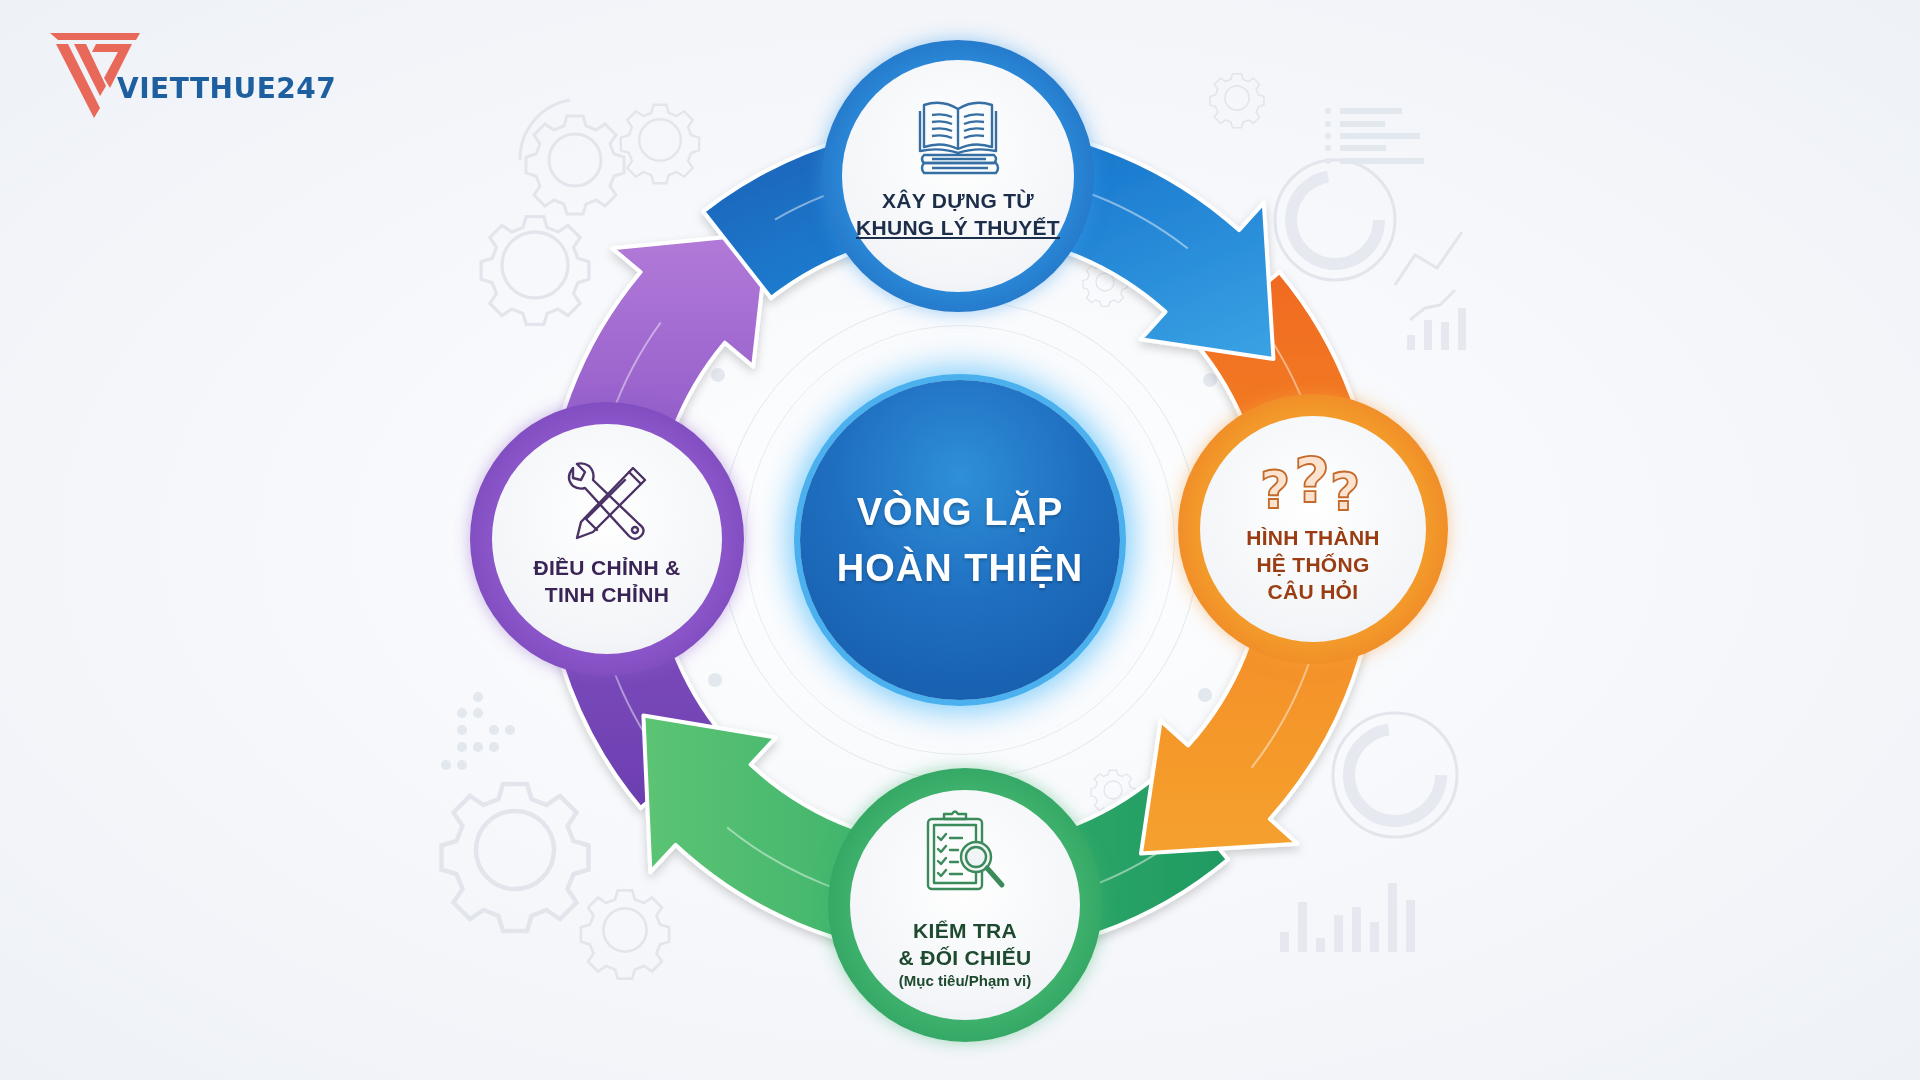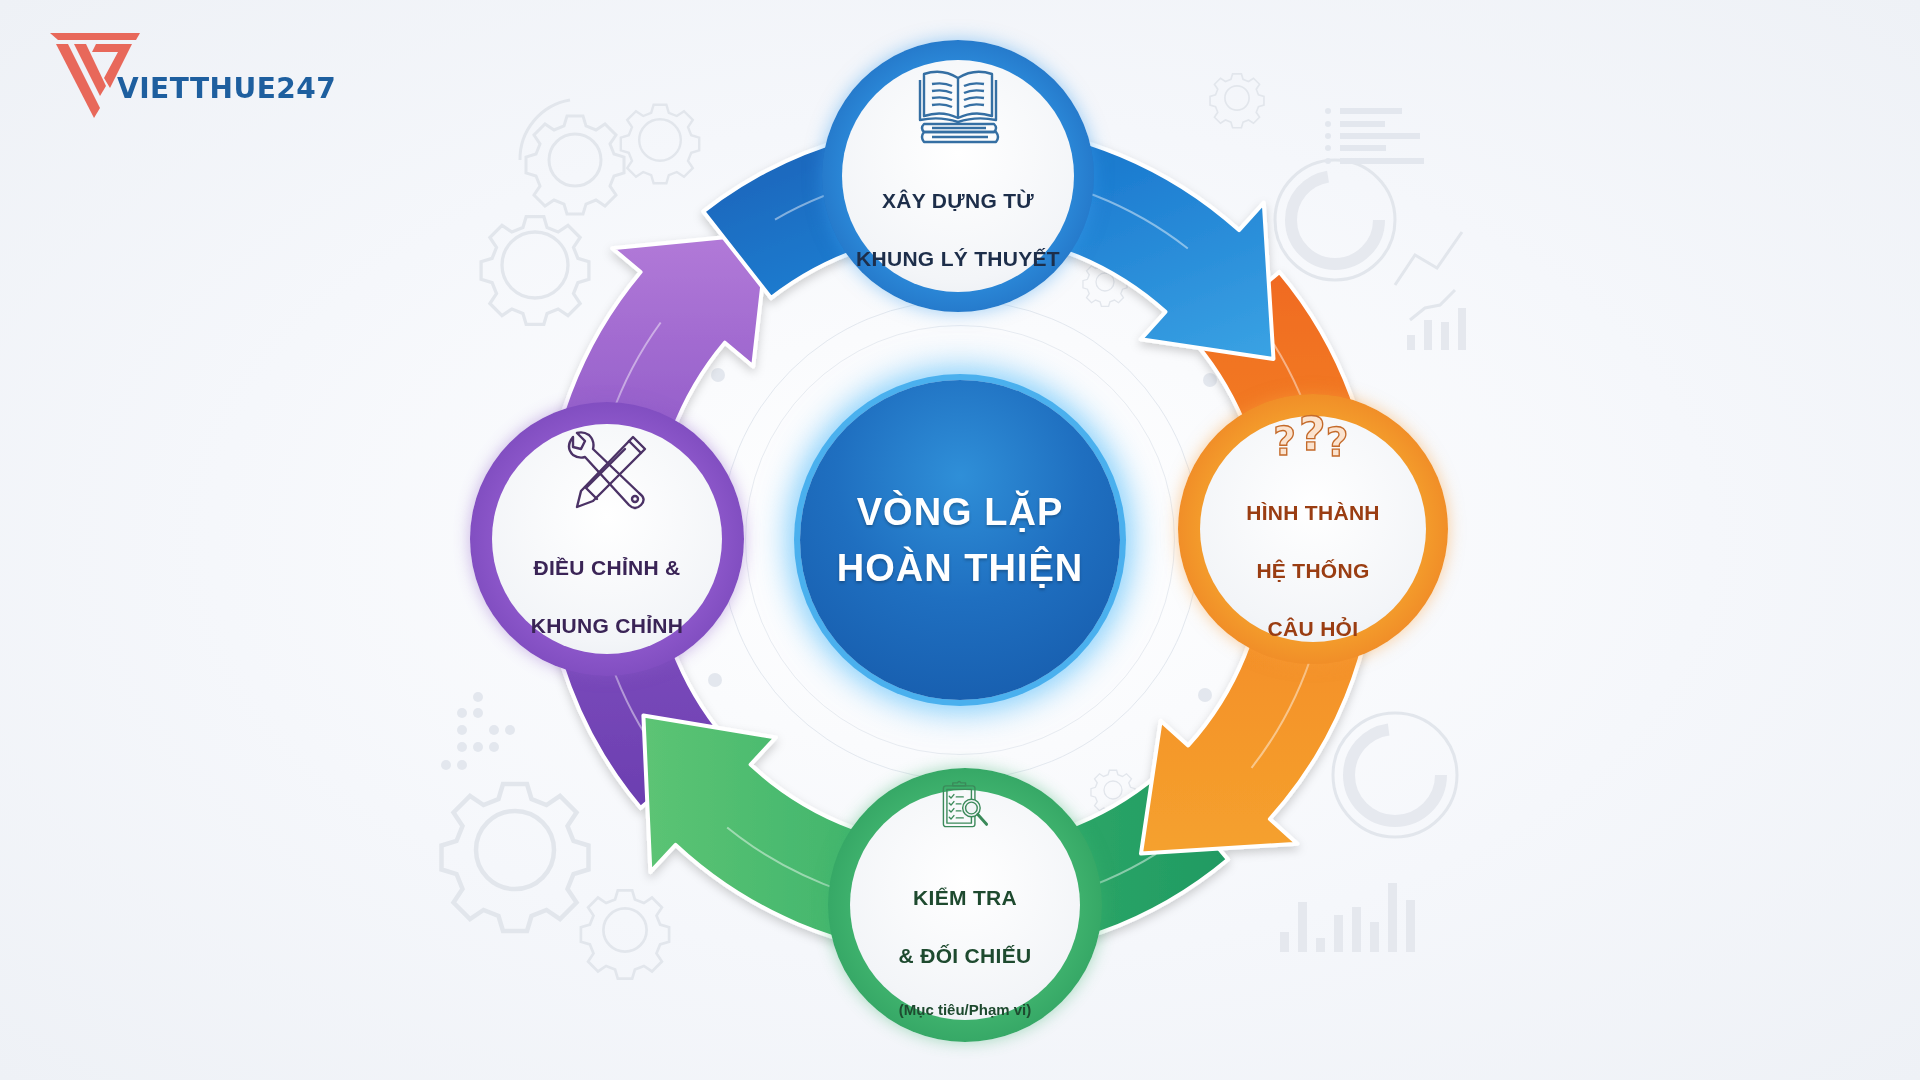--- a/index.html
+++ b/index.html
@@ -6,21 +6,21 @@
   body { width:1920px; height:1080px; overflow:hidden; background:#f3f5f9; position:relative;
          font-family:"Liberation Sans", "DejaVu Sans", sans-serif; }
   .bg { position:absolute; inset:0; background: radial-gradient(ellipse at 50% 50%, #ffffff 0%, #f5f7fb 55%, #eef1f6 100%); }
   .logo { position:absolute; left:48px; top:30px; width:320px; height:90px; }
   .logo-text { position:absolute; left:117px; top:72px; font-family:"DejaVu Sans", sans-serif; font-weight:bold;
                font-size:28px; letter-spacing:0.5px; color:#1e5f9f; }
   svg.main { position:absolute; left:0; top:0; }
   .node { position:absolute; border-radius:50%; display:flex; flex-direction:column; align-items:center; justify-content:center;
           text-align:center; box-sizing:border-box; }
   .node-inner { position:absolute; border-radius:50%; background: radial-gradient(circle at 50% 40%, #ffffff 0%, #f3f5f8 70%, #e6eaf0 100%);
-                display:flex; flex-direction:column; align-items:center; justify-content:center;gap:31px; }
+                display:flex; flex-direction:column; align-items:center; justify-content:center; }
   .node-label { font-weight:bold; font-size:21px; line-height:27px; letter-spacing:0.3px; }
   .node-sub { font-weight:bold; font-size:15px; line-height:20px; }
   .center { position:absolute; left:778px; top:358px; width:364px; height:364px; border-radius:50%;
             background: radial-gradient(circle, rgba(120,200,255,0.0) 40%, rgba(120,205,255,0.55) 47%, rgba(200,235,255,0.6) 52%, rgba(255,255,255,0) 70%); }
   .center-disc { position:absolute; left:800px; top:380px; width:320px; height:320px; border-radius:50%;
                  background: radial-gradient(circle at 50% 30%, #2f8fd8 0%, #1f6fc0 45%, #1558a8 100%);
                  box-shadow: 0 0 0 6px #4ab0ee, 0 0 30px 14px rgba(90,190,250,0.65);
                  display:flex; flex-direction:column; align-items:center; justify-content:center; }
   .center-title { color:#ffffff; font-weight:bold; font-size:38px; line-height:56px; letter-spacing:1px; text-align:left;
                   text-shadow: 0 2px 3px rgba(0,0,0,0.25); }
@@ -193,21 +193,21 @@
         <path d="M6,14 V54 Q26,50 44,56 Q62,50 82,54 V14"></path>
         <path d="M18,18 Q30,16 38,20 M18,25 Q30,23 38,27 M18,32 Q30,30 38,34 M18,39 Q30,37 38,41"></path>
         <path d="M50,20 Q58,16 70,18 M50,27 Q58,23 70,25 M50,34 Q58,30 70,32 M50,41 Q58,37 70,39"></path>
         <path d="M10,58 H80 Q84,62 80,66 H10 Q6,62 10,58 Z"></path>
         <path d="M10,66 H82 Q86,71 82,76 H10 Q6,71 10,66 Z"></path>
         <line x1="18" y1="62" x2="72" y2="62"></line>
           <line x1="18" y1="71" x2="74" y2="71"></line>
       </g>
     </svg>
     <div class="node-label" style="color:#1d2e4a;margin-top:10px;">XÂY DỰNG TỪ</div>
-    <div class="node-label" style="color:#1d2e4a;">KHUNG LÝ THUYẾT</div>
+    <div class="node-label" style="color:#1d2e4a;text-decoration:underline;">KHUNG LÝ THUYẾT</div>
   </div>
 </div>
 
 <div class="node" style="left:1178px;top:394px;width:270px;height:270px;background:radial-gradient(circle,#f39a2b 60%,#ea6e1f 100%);box-shadow:0 0 16px rgba(250,160,60,0.5);">
   <div class="node-inner" style="left:22px;top:22px;width:226px;height:226px;">
     <svg width="110" height="72" viewBox="0 0 110 72" style="margin-top:-8px;">
       <g font-family="DejaVu Sans, sans-serif" font-weight="bold" fill="#fbe3cf" stroke="#c46a2a" stroke-width="1.8">
         <text x="2" y="62" font-size="52">?</text>
         <text x="36" y="56" font-size="62">?</text>
         <text x="72" y="64" font-size="52">?</text>
@@ -248,15 +248,15 @@
       <g fill="none" stroke="#4b3266" stroke-width="2.4" stroke-linejoin="round" stroke-linecap="round">
         <path d="M14,10 Q6,20 14,28 Q20,32 26,30 L70,78 Q76,84 82,78 Q88,72 80,66 L34,22 Q36,14 30,8 Q24,4 18,6 L26,14 L22,22 L14,20 Z"></path>
         <circle cx="76" cy="72" r="3"></circle>
         <path d="M74,10 L86,22 L34,74 L18,80 L22,64 Z"></path>
         <line x1="70" y1="14" x2="82" y2="26"></line>
         <line x1="26" y1="60" x2="38" y2="72"></line>
         <line x1="66" y1="22" x2="28" y2="60"></line>
       </g>
     </svg>
     <div class="node-label" style="color:#3a2456;">ĐIỀU CHỈNH &amp;</div>
-    <div class="node-label" style="color:#3a2456;">KHUNG CHỈNH</div>
+    <div class="node-label" style="color:#3a2456;">TINH CHỈNH</div>
   </div>
 </div>
 
 </body></html>

